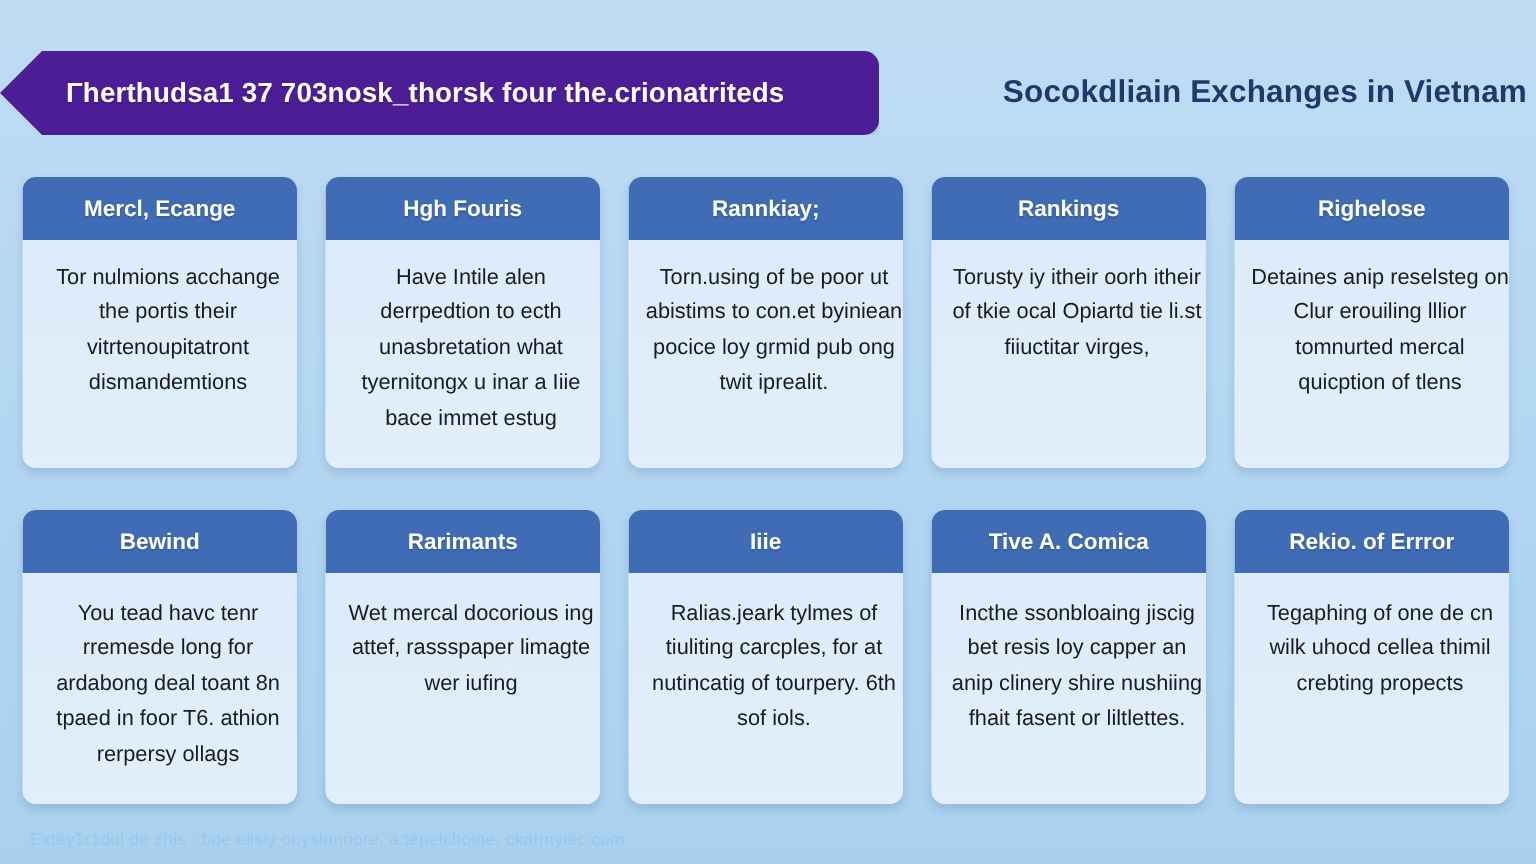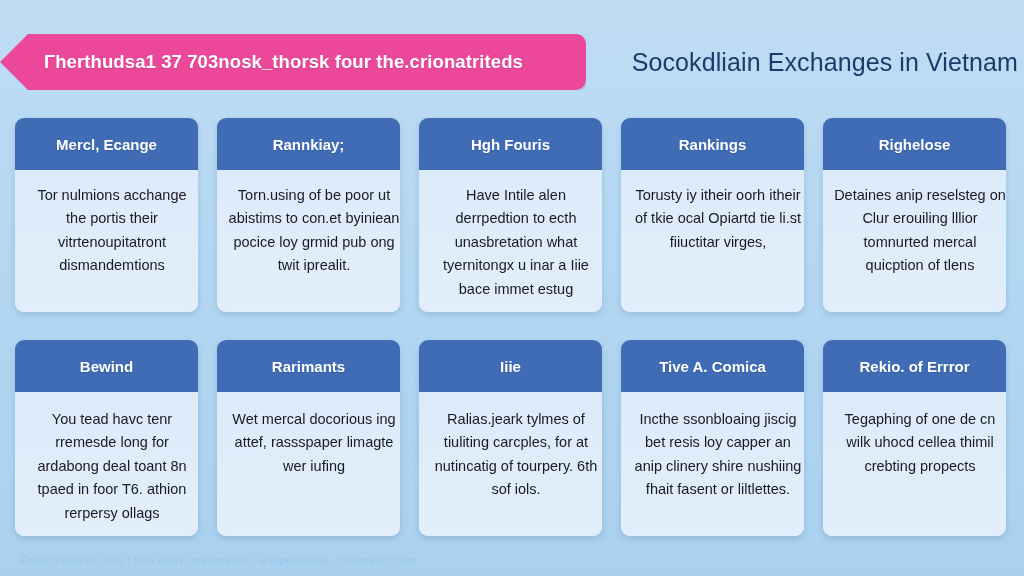--- a/index.html
+++ b/index.html
@@ -29,21 +29,21 @@
     width: 1024px;
     height: 56px;
   }
 
   .banner {
     position: absolute;
     left: 0;
     top: 0;
     width: 586px;
     height: 56px;
-    background: #ec4899;
+    background: #4c1d95;
     border-radius: 0 10px 10px 0;
     -webkit-clip-path: polygon(0 50%, 28px 0, 100% 0, 100% 100%, 28px 100%);
     clip-path: polygon(0 50%, 28px 0, 100% 0, 100% 100%, 28px 100%);
     display: flex;
     align-items: center;
     box-shadow: 0 2px 5px rgba(40,70,120,0.18);
   }
   .banner-text {
     color: #ffffff;
     font-size: 18.5px;
@@ -55,22 +55,22 @@
   }
 
   .page-title {
     position: absolute;
     right: 6px;
     top: 0;
     height: 56px;
     display: flex;
     align-items: center;
     color: #1e3a6b;
-    font-size: 25px;
-    font-weight: 400;
+    font-size: 21px;
+    font-weight: 700;
     letter-spacing: 0.1px;
     white-space: nowrap;
   }
 
   
   .grid {
     position: absolute;
     left: 15px;
     top: 118px;
     width: 994px;
@@ -88,21 +88,21 @@
     overflow: hidden;
     background: #dbeaf9;
     box-shadow: 0 3px 6px rgba(45,80,130,0.18);
     display: flex;
     flex-direction: column;
   }
   .row-1 .card { height: 194px; }
   .row-2 .card { height: 196px; }
 
   .card-header {
-    height: 52px;
+    height: 42px;
     background: #3f6cb5;
     color: #ffffff;
     display: flex;
     align-items: center;
     justify-content: center;
     font-size: 15px;
     font-weight: 600;
     text-align: center;
     padding: 0 8px;
     box-sizing: border-box;
@@ -146,30 +146,30 @@
   <div class="grid">
 
     <div class="row row-1">
 
       <div class="card">
         <div class="card-header">Mercl, Ecange</div>
         <div class="card-body">Tor nulmions acchange the portis their vitrtenoupitatront dismandemtions</div>
       </div>
 
       <div class="card">
+        <div class="card-header">Hgh Fouris</div>
+        <div class="card-body">Have Intile alen derrpedtion to ecth unasbretation what tyernitongx u inar a Iiie bace immet estug</div>
+      </div>
+
+      <div class="card">
         <div class="card-header">Rannkiay;</div>
         <div class="card-body">Torn.using of be poor ut abistims to con.et byiniean pocice loy grmid pub ong twit iprealit.</div>
       </div>
 
       <div class="card">
-        <div class="card-header">Hgh Fouris</div>
-        <div class="card-body">Have Intile alen derrpedtion to ecth unasbretation what tyernitongx u inar a Iiie bace immet estug</div>
-      </div>
-
-      <div class="card">
         <div class="card-header">Rankings</div>
         <div class="card-body">Torusty iy itheir oorh itheir of tkie ocal Opiartd tie li.st fiiuctitar virges,</div>
       </div>
 
       <div class="card">
         <div class="card-header">Righelose</div>
         <div class="card-body">Detaines anip reselsteg on Clur erouiling lllior tomnurted mercal quicption of tlens</div>
       </div>
 
     </div>

